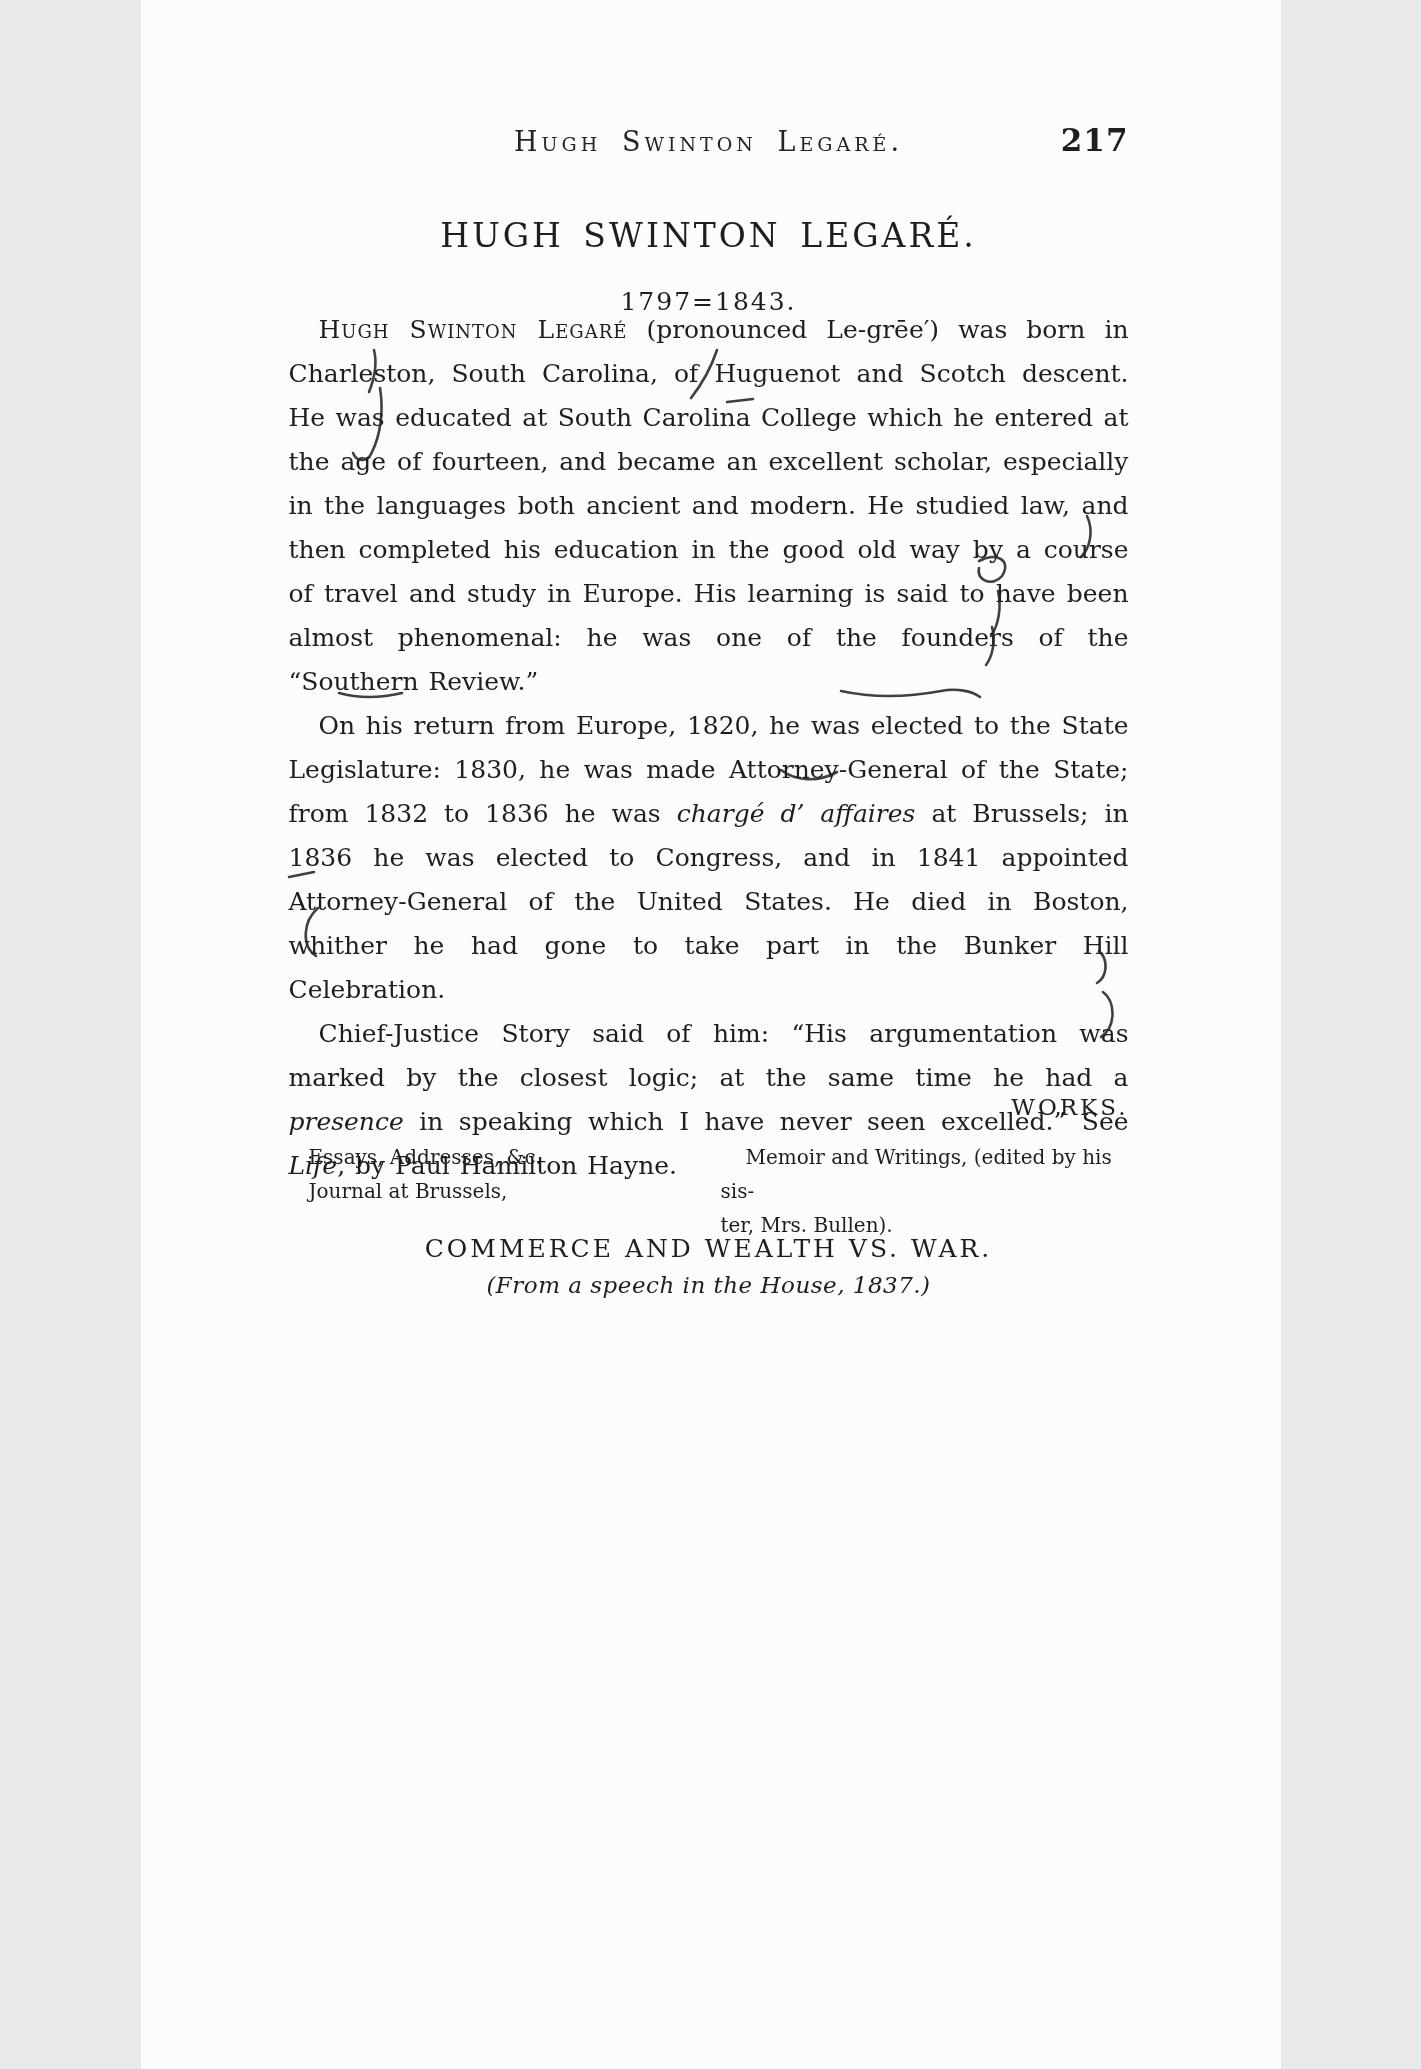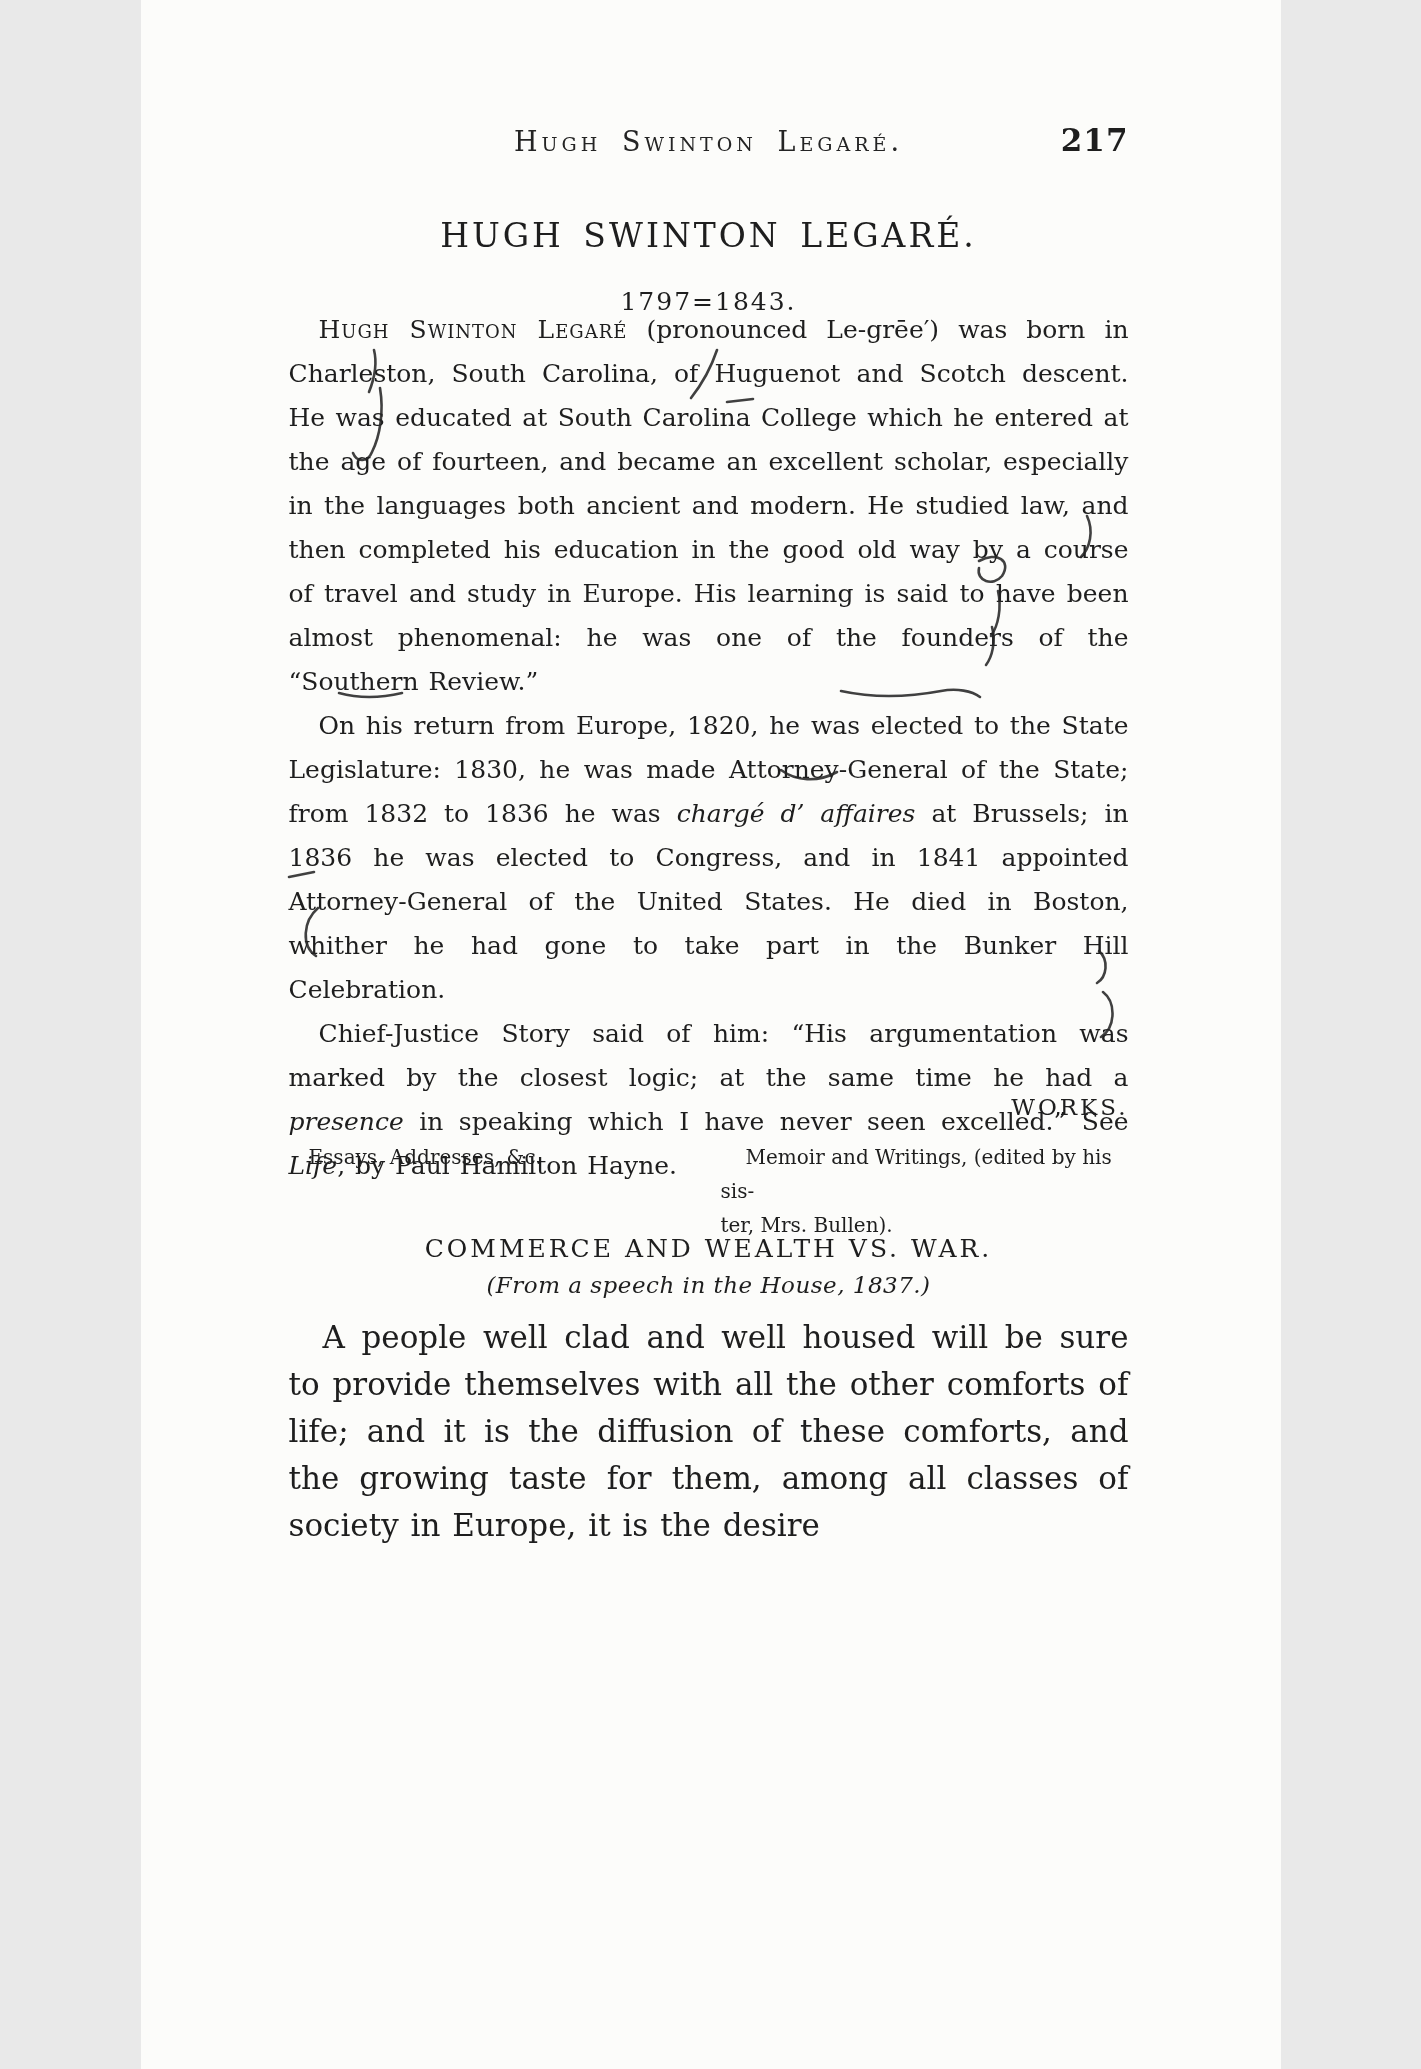--- a/index.html
+++ b/index.html
@@ -90,27 +90,27 @@
     <p><span class="smallcaps">Hugh Swinton Legaré</span><span> (pronounced Le-grēe′) was born in Charleston, South Carolina, of Huguenot and Scotch descent. He was educated at South Carolina College which he entered at the age of fourteen, and became an excellent scholar, especially in the languages both ancient and modern. He studied law, and then completed his education in the good old way by a course of travel and study in Europe. His learning is said to have been almost phenomenal: he was one of the founders of the “Southern Review.”</span></p>
     <p><span>On his return from Europe, 1820, he was elected to the State Legislature: 1830, he was made Attorney-General of the State; from 1832 to 1836 he was </span><span class="it">chargé d’ affaires</span><span> at Brussels; in 1836 he was elected to Congress, and in 1841 appointed Attorney-General of the United States. He died in Boston, whither he had gone to take part in the Bunker Hill Celebration.</span></p>
     <p><span>Chief-Justice Story said of him: “His argumentation was marked by the closest logic; at the same time he had a </span><span class="it">presence</span><span> in speaking which I have never seen excelled.” See </span><span class="it">Life</span><span>, by Paul Hamilton Hayne.</span></p>
   </div>
 
   <div class="works">
     <div class="works-heading">WORKS.</div>
     <div class="works-list">
       <div class="works-left">
         <div class="wline">Essays, Addresses, &amp;c.</div>
+        <div class="wline">Journal at Brussels,</div>
       </div>
       <div class="works-right">
         <div class="wline">Memoir and Writings, (edited by his sis-</div>
         <div class="wline">ter, Mrs. Bullen).</div>
       </div>
     </div>
   </div>
 
   <div class="selection">
     <div class="selection-heading">COMMERCE AND WEALTH VS. WAR.</div>
     <div class="selection-source">(From a speech in the House, 1837.)</div>
-    <p class="selection-paragraph">A people well clad and well housed will be sure to provide themselves with all the other comforts of life; and it is the diffusion of these comforts, and the growing taste for them, among all classes of society in Europe, it is the desire</p>
   </div>
 
 </div>
 
 </body></html>

